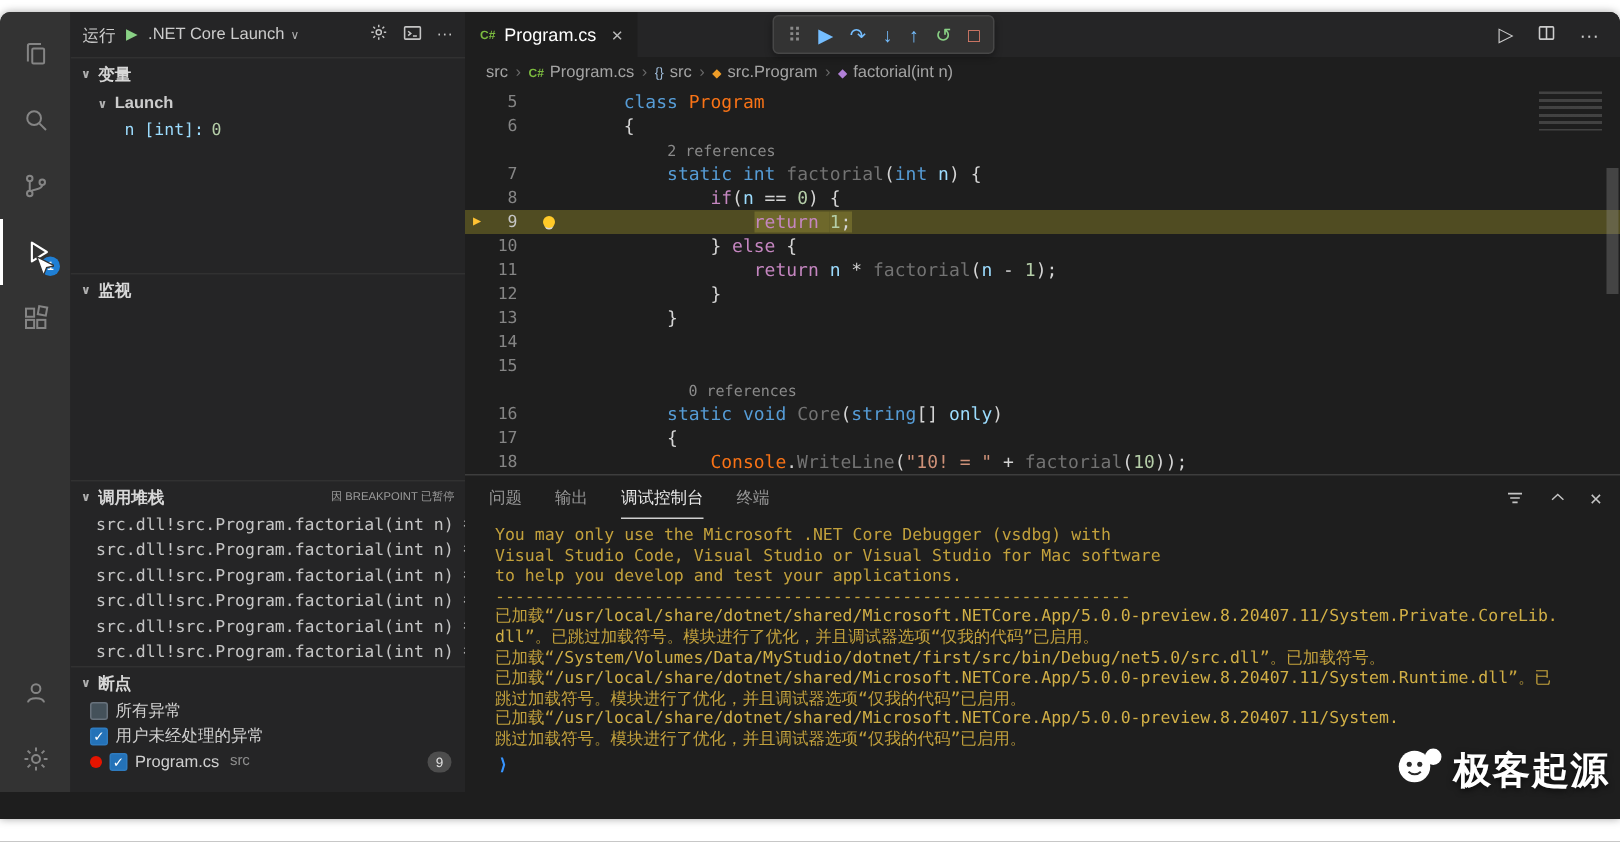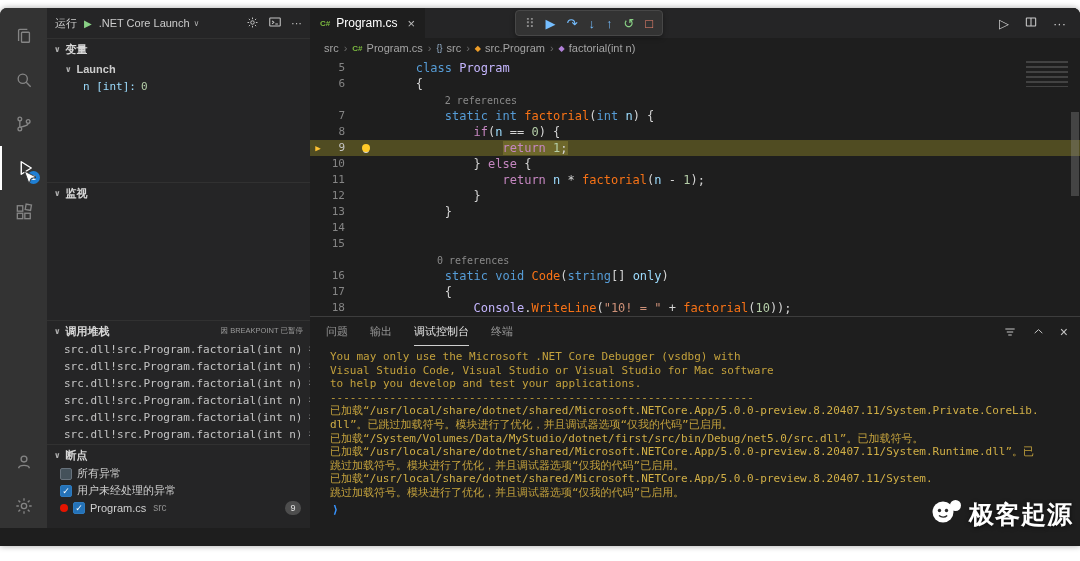--- a/index.html
+++ b/index.html
@@ -72,21 +72,21 @@
   .ico-class{color:#ee9d28;font-size:8px}
   .ico-method{color:#b180d7;font-size:8px}
   
   .editor{flex:1;position:relative;overflow:hidden;font-family:"DejaVu Sans Mono",monospace;font-size:12px;padding-top:2px}
   .code-row{display:flex;height:16px;line-height:16px;position:relative}
   .gutter{width:16px;text-align:center;font-size:9px;color:#ffc233;flex-shrink:0}
   .lnum{width:32px;text-align:right;padding-right:13px;color:#858585;font-size:11px;flex-shrink:0}
   .lcontent{white-space:pre;flex:1;color:#d4d4d4}
   .code-row.current{background:#504c22}
   .code-row.current .lnum{color:#c5c5c5}
-  .tk-kw{color:#569cd6}.tk-ctl{color:#c586c0}.tk-ty{color:#c4b5fd}.tk-fn{color:#f97316}
+  .tk-kw{color:#569cd6}.tk-ctl{color:#c586c0}.tk-ty{color:#f97316}.tk-fn{color:#737373}
   .tk-va{color:#9cdcfe}.tk-num{color:#b5cea8}.tk-str{color:#ce9178}.tk-pln{color:#d4d4d4}
   .tk-hl{background:#6e682b}
   .lens{color:#8a8a8a;font-size:10px;cursor:pointer;display:inline-block}
   .bulb{position:absolute;left:52px;top:4px;width:8px;height:8px;border-radius:50%;background:#ffca28;
     box-shadow:0 2px 0 -1px #d8d8d8}
   .minimap{position:absolute;right:12px;top:3px;width:42px;height:26px;opacity:.45;
     background:repeating-linear-gradient(to bottom,rgba(190,190,190,.5) 0 2px,transparent 2px 5px)}
   .scrollbar{position:absolute;right:1px;top:54px;width:8px;height:84px;background:rgba(150,150,150,.32)}
   
   .panel{height:212px;border-top:1px solid #3d3d3d;display:flex;flex-direction:column;flex-shrink:0}
@@ -359,26 +359,26 @@
               <span class="lcontent"></span>
             </div>
             <div class="code-row">
               <span class="gutter"></span>
               <span class="lnum">15</span>
               <span class="lcontent"></span>
             </div>
             <div class="code-row lens-row">
               <span class="gutter"></span>
               <span class="lnum"></span>
-              <span class="lcontent"><span class="lens" style="margin-left: 79px;">0 references</span></span>
+              <span class="lcontent"><span class="lens" style="margin-left: 101px;">0 references</span></span>
             </div>
             <div class="code-row">
               <span class="gutter"></span>
               <span class="lnum">16</span>
-              <span class="lcontent"><span class="tk-pln">            </span><span class="tk-kw">static</span><span class="tk-pln"> </span><span class="tk-kw">void</span><span class="tk-pln"> </span><span class="tk-fn">Code</span><span class="tk-pln">(</span><span class="tk-kw">string</span><span class="tk-pln">[] </span><span class="tk-va">only</span><span class="tk-pln">)</span></span>
+              <span class="lcontent"><span class="tk-pln">            </span><span class="tk-kw">static</span><span class="tk-pln"> </span><span class="tk-kw">void</span><span class="tk-pln"> </span><span class="tk-fn">Core</span><span class="tk-pln">(</span><span class="tk-kw">string</span><span class="tk-pln">[] </span><span class="tk-va">only</span><span class="tk-pln">)</span></span>
             </div>
             <div class="code-row">
               <span class="gutter"></span>
               <span class="lnum">17</span>
               <span class="lcontent"><span class="tk-pln">            {</span></span>
             </div>
             <div class="code-row">
               <span class="gutter"></span>
               <span class="lnum">18</span>
               <span class="lcontent"><span class="tk-pln">                </span><span class="tk-ty">Console</span><span class="tk-pln">.</span><span class="tk-fn">WriteLine</span><span class="tk-pln">(</span><span class="tk-str">"10! = "</span><span class="tk-pln"> + </span><span class="tk-fn">factorial</span><span class="tk-pln">(</span><span class="tk-num">10</span><span class="tk-pln">));</span></span>

